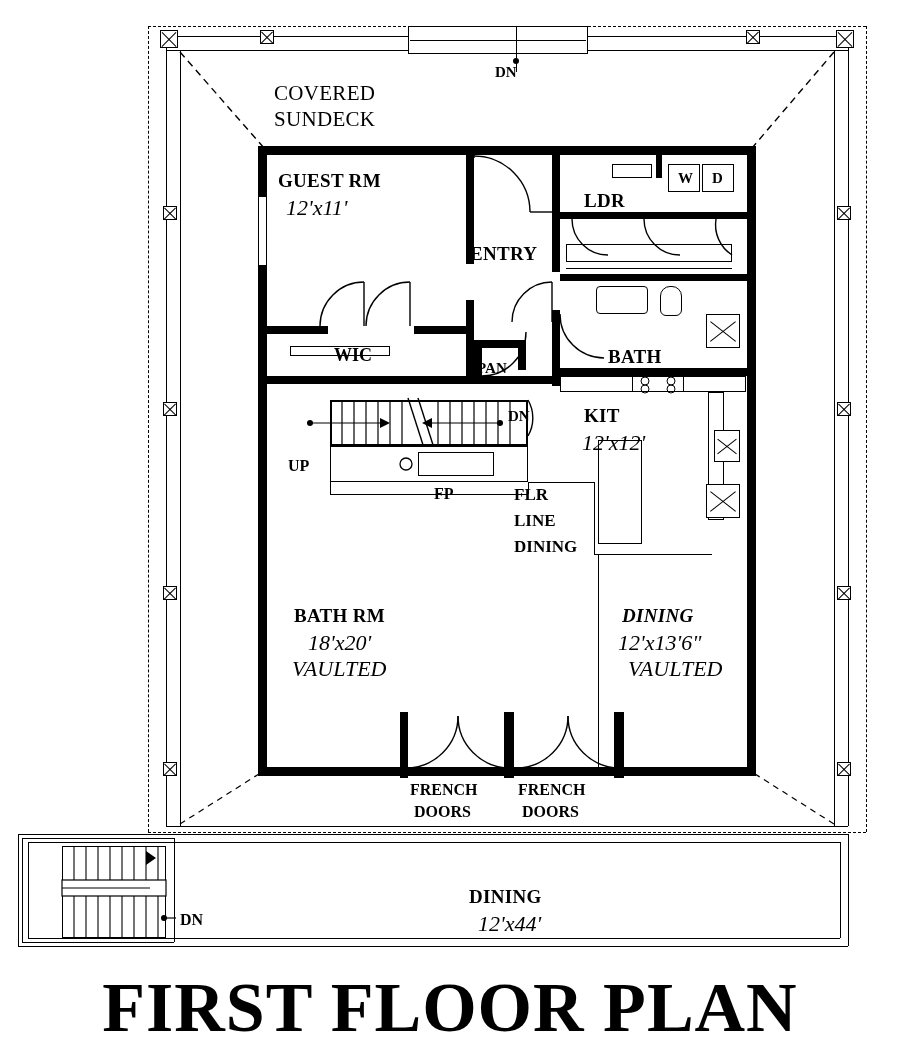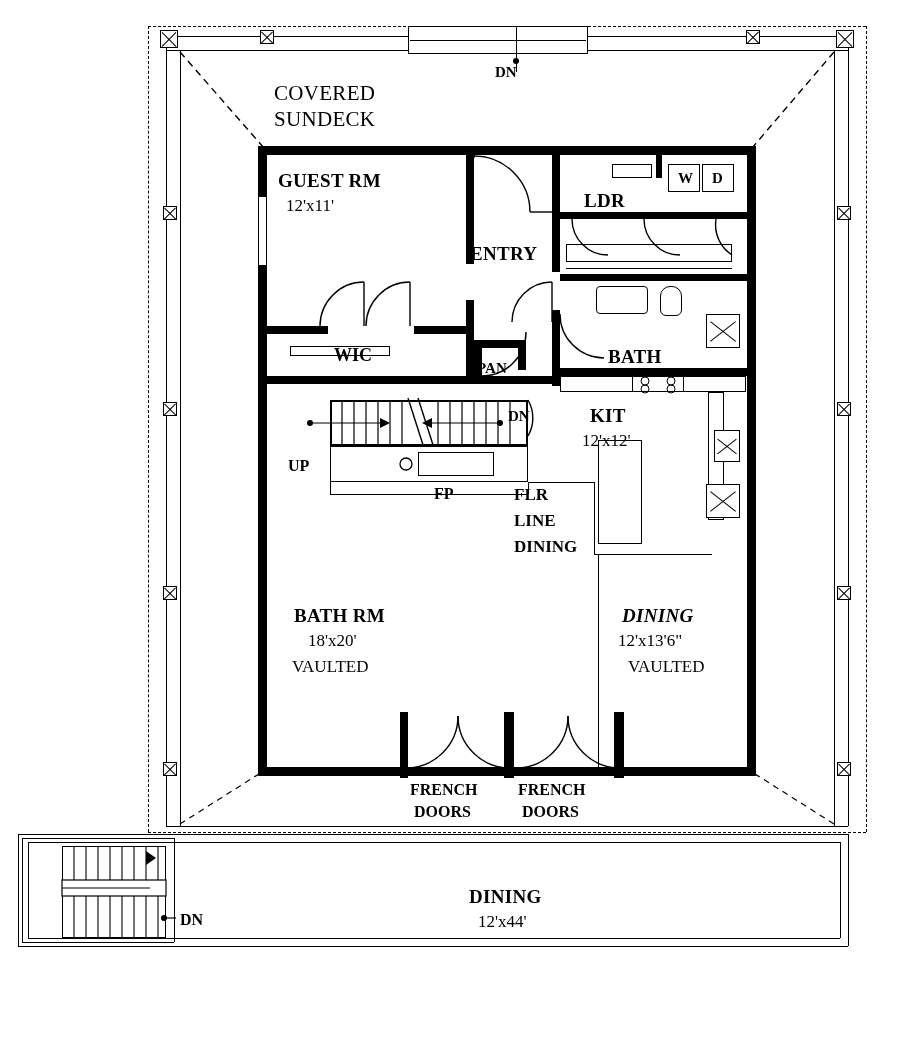--- a/index.html
+++ b/index.html
@@ -19,21 +19,21 @@
     overflow: hidden;
   }
   .lbl {
     position: absolute;
     font-family: "Liberation Serif", serif;
     color: #000;
     white-space: nowrap;
     line-height: 1.12;
   }
   .room-name { font-weight: bold; font-size: 19px; letter-spacing: 0.3px; }
-  .room-dims { font-size: 17px; }
+  .room-dims { font-size: 22px; font-style: italic; }
   .small-cap { font-weight: bold; font-size: 15px; }
   .tiny { font-size: 13px; }
   .wall {
     position: absolute;
     background: #000;
   }
   .wall-hollow {
     position: absolute;
     border: 1.5px solid #000;
     background: #fff;
@@ -361,21 +361,21 @@
 
   <div class="lbl room-name" style="left:608px; top:346px;">BATH</div>
 
   <div class="lbl" style="left:334px; top:345px; font-size:18px; font-weight:bold;">WIC</div>
   <div class="lbl" style="left:477px; top:360px; font-size:15px; font-weight:bold;">PAN</div>
 
   <div class="lbl small-cap" style="left:508px; top:408px;">DN</div>
   <div class="lbl small-cap" style="left:288px; top:457px; font-size:16px;">UP</div>
   <div class="lbl" style="left:434px; top:485px; font-size:16px; font-weight:bold;">FP</div>
 
-  <div class="lbl room-name" style="left:584px; top:405px;margin-left:6px;">KIT</div>
+  <div class="lbl room-name" style="left:584px; top:405px;">KIT</div>
   <div class="lbl room-dims" style="left:582px; top:431px;">12'x12'</div>
 
   <div class="lbl" style="left:514px; top:485px; font-size:17px; font-weight:bold;">FLR</div>
   <div class="lbl" style="left:514px; top:511px; font-size:17px; font-weight:bold;">LINE</div>
   <div class="lbl" style="left:514px; top:537px; font-size:17px; font-weight:bold;">DINING</div>
 
   <div class="lbl room-name" style="left:294px; top:605px;">BATH RM</div>
   <div class="lbl room-dims" style="left:308px; top:631px;">18'x20'</div>
   <div class="lbl room-dims" style="left:292px; top:657px;">VAULTED</div>
 
@@ -386,14 +386,15 @@
   <div class="lbl" style="left:410px; top:781px; font-size:16px; font-weight:bold;">FRENCH</div>
   <div class="lbl" style="left:414px; top:803px; font-size:16px; font-weight:bold;">DOORS</div>
   <div class="lbl" style="left:518px; top:781px; font-size:16px; font-weight:bold;">FRENCH</div>
   <div class="lbl" style="left:522px; top:803px; font-size:16px; font-weight:bold;">DOORS</div>
 
   <div class="lbl small-cap" style="left:180px; top:911px; font-size:16px;">DN</div>
 
   <div class="lbl room-name" style="left:469px; top:886px;">DINING</div>
   <div class="lbl room-dims" style="left:478px; top:912px;">12'x44'</div>
 
+  <div class="title" style="top:968px;">FIRST FLOOR PLAN</div>
 
 </div>
 
 </body></html>

